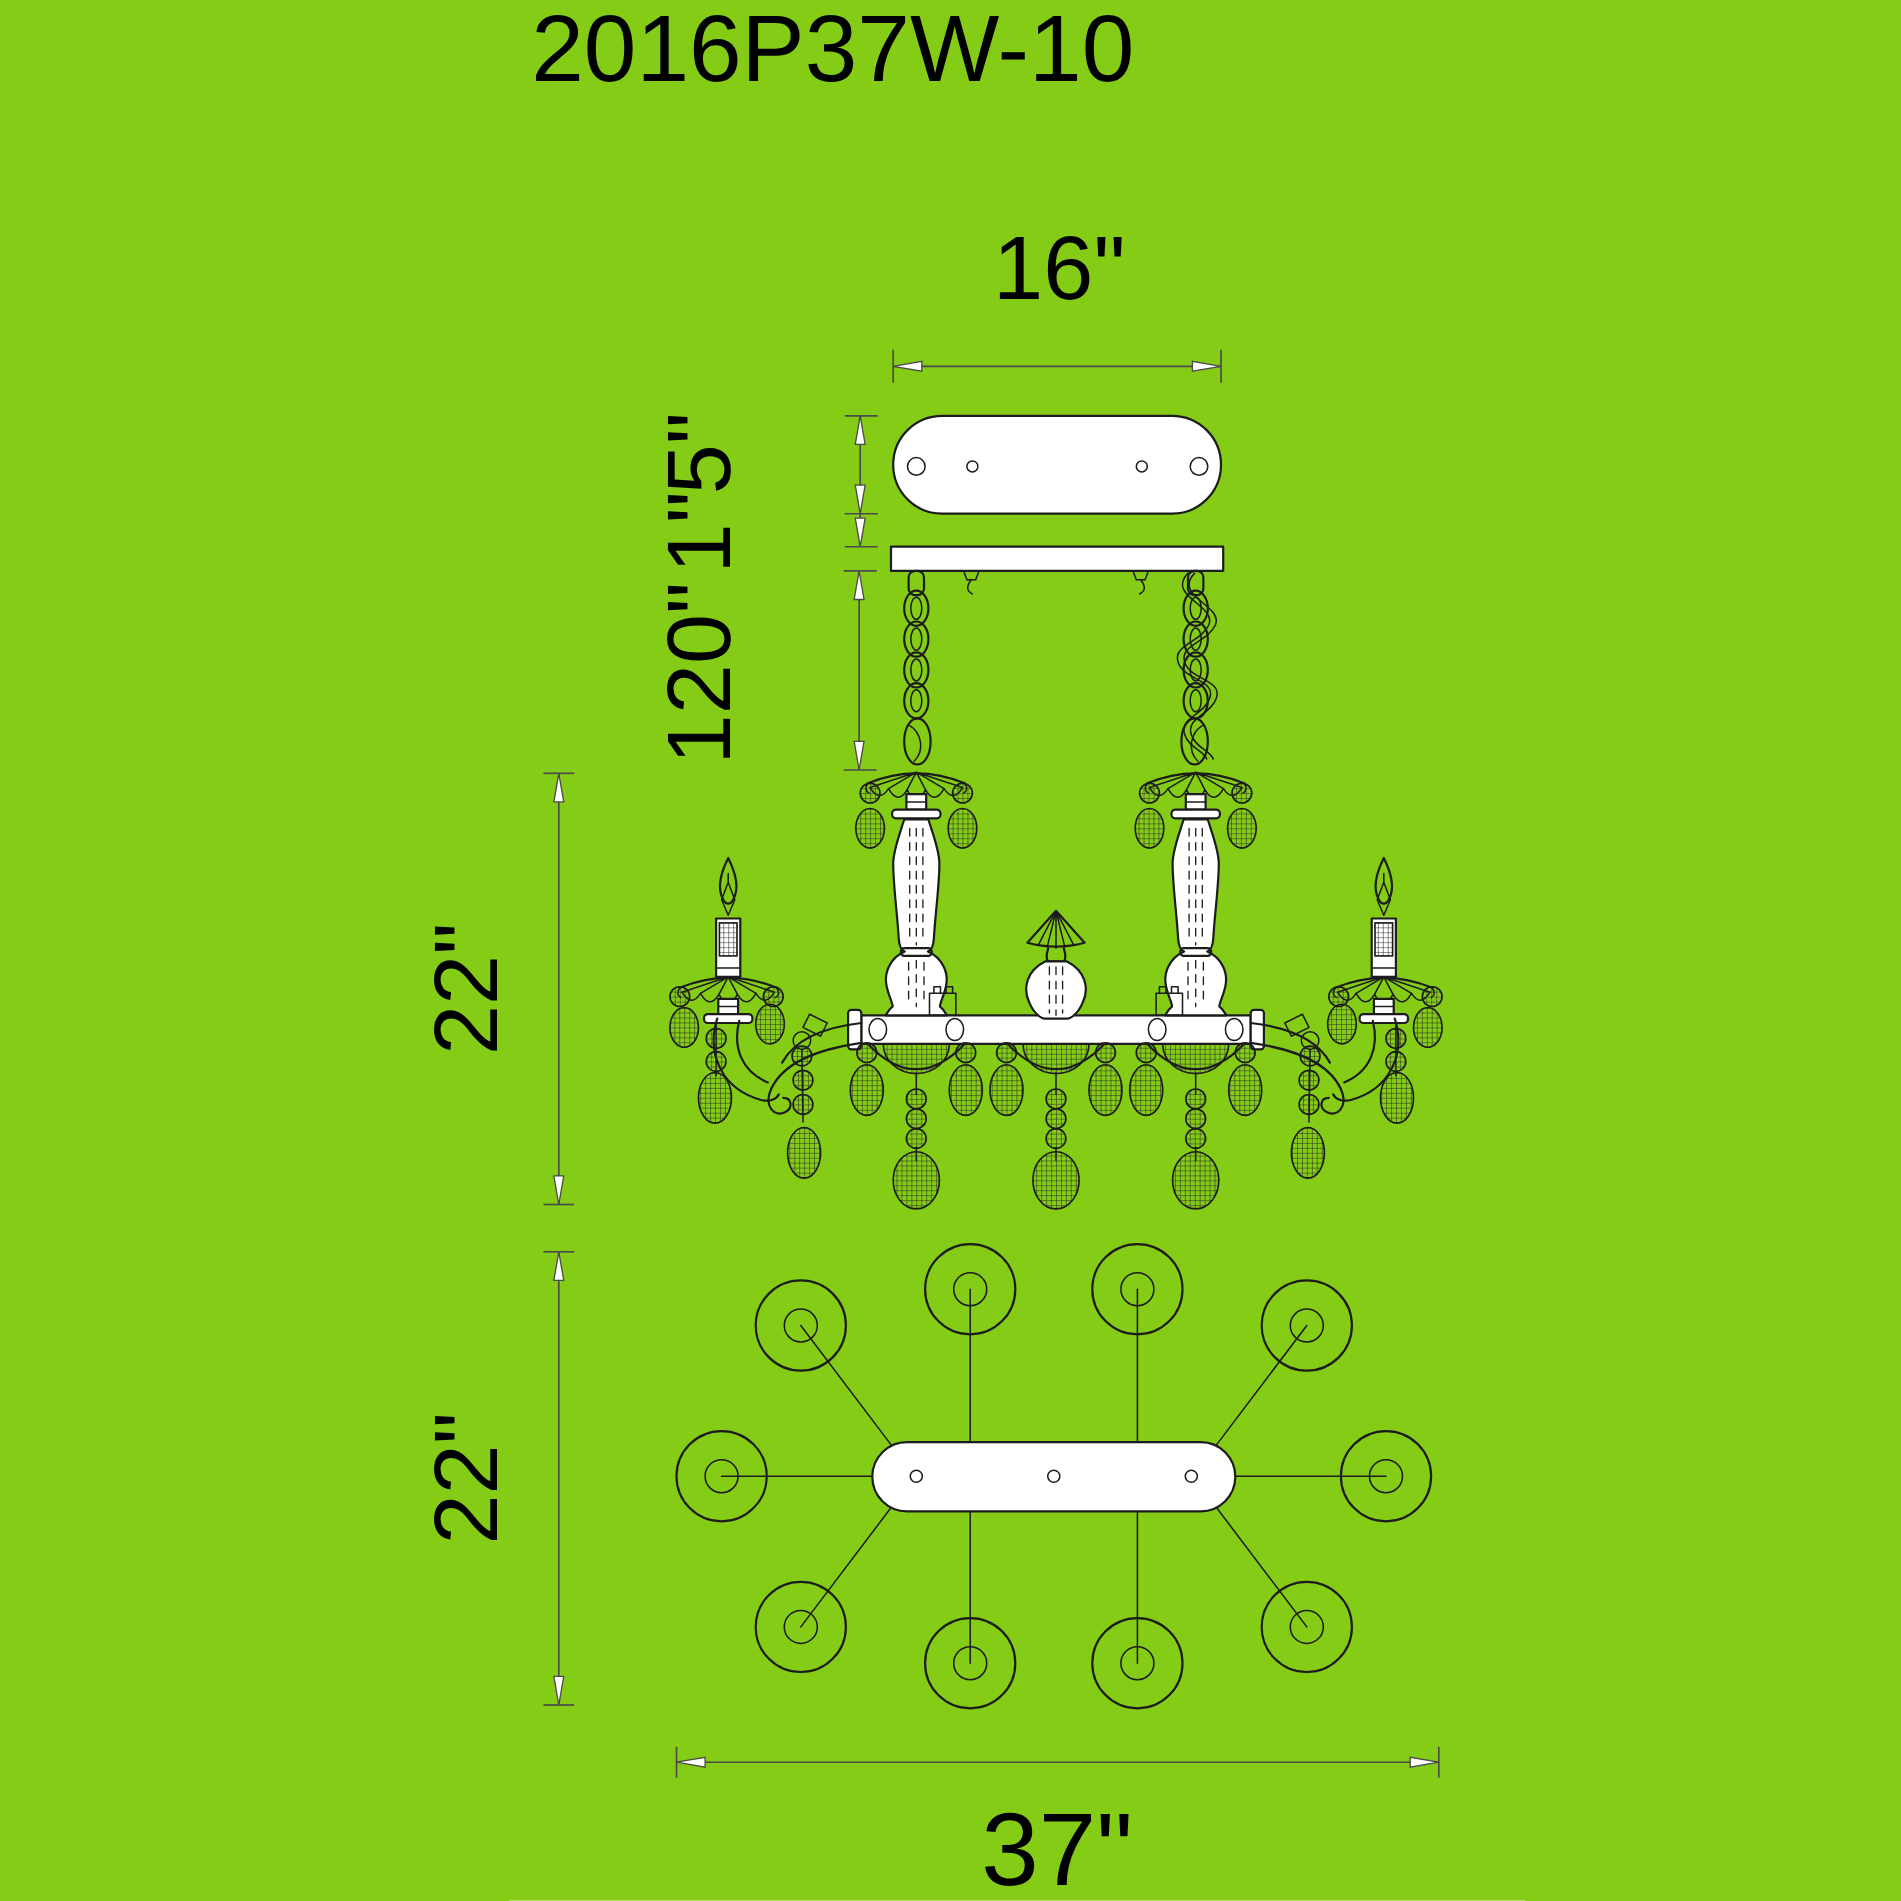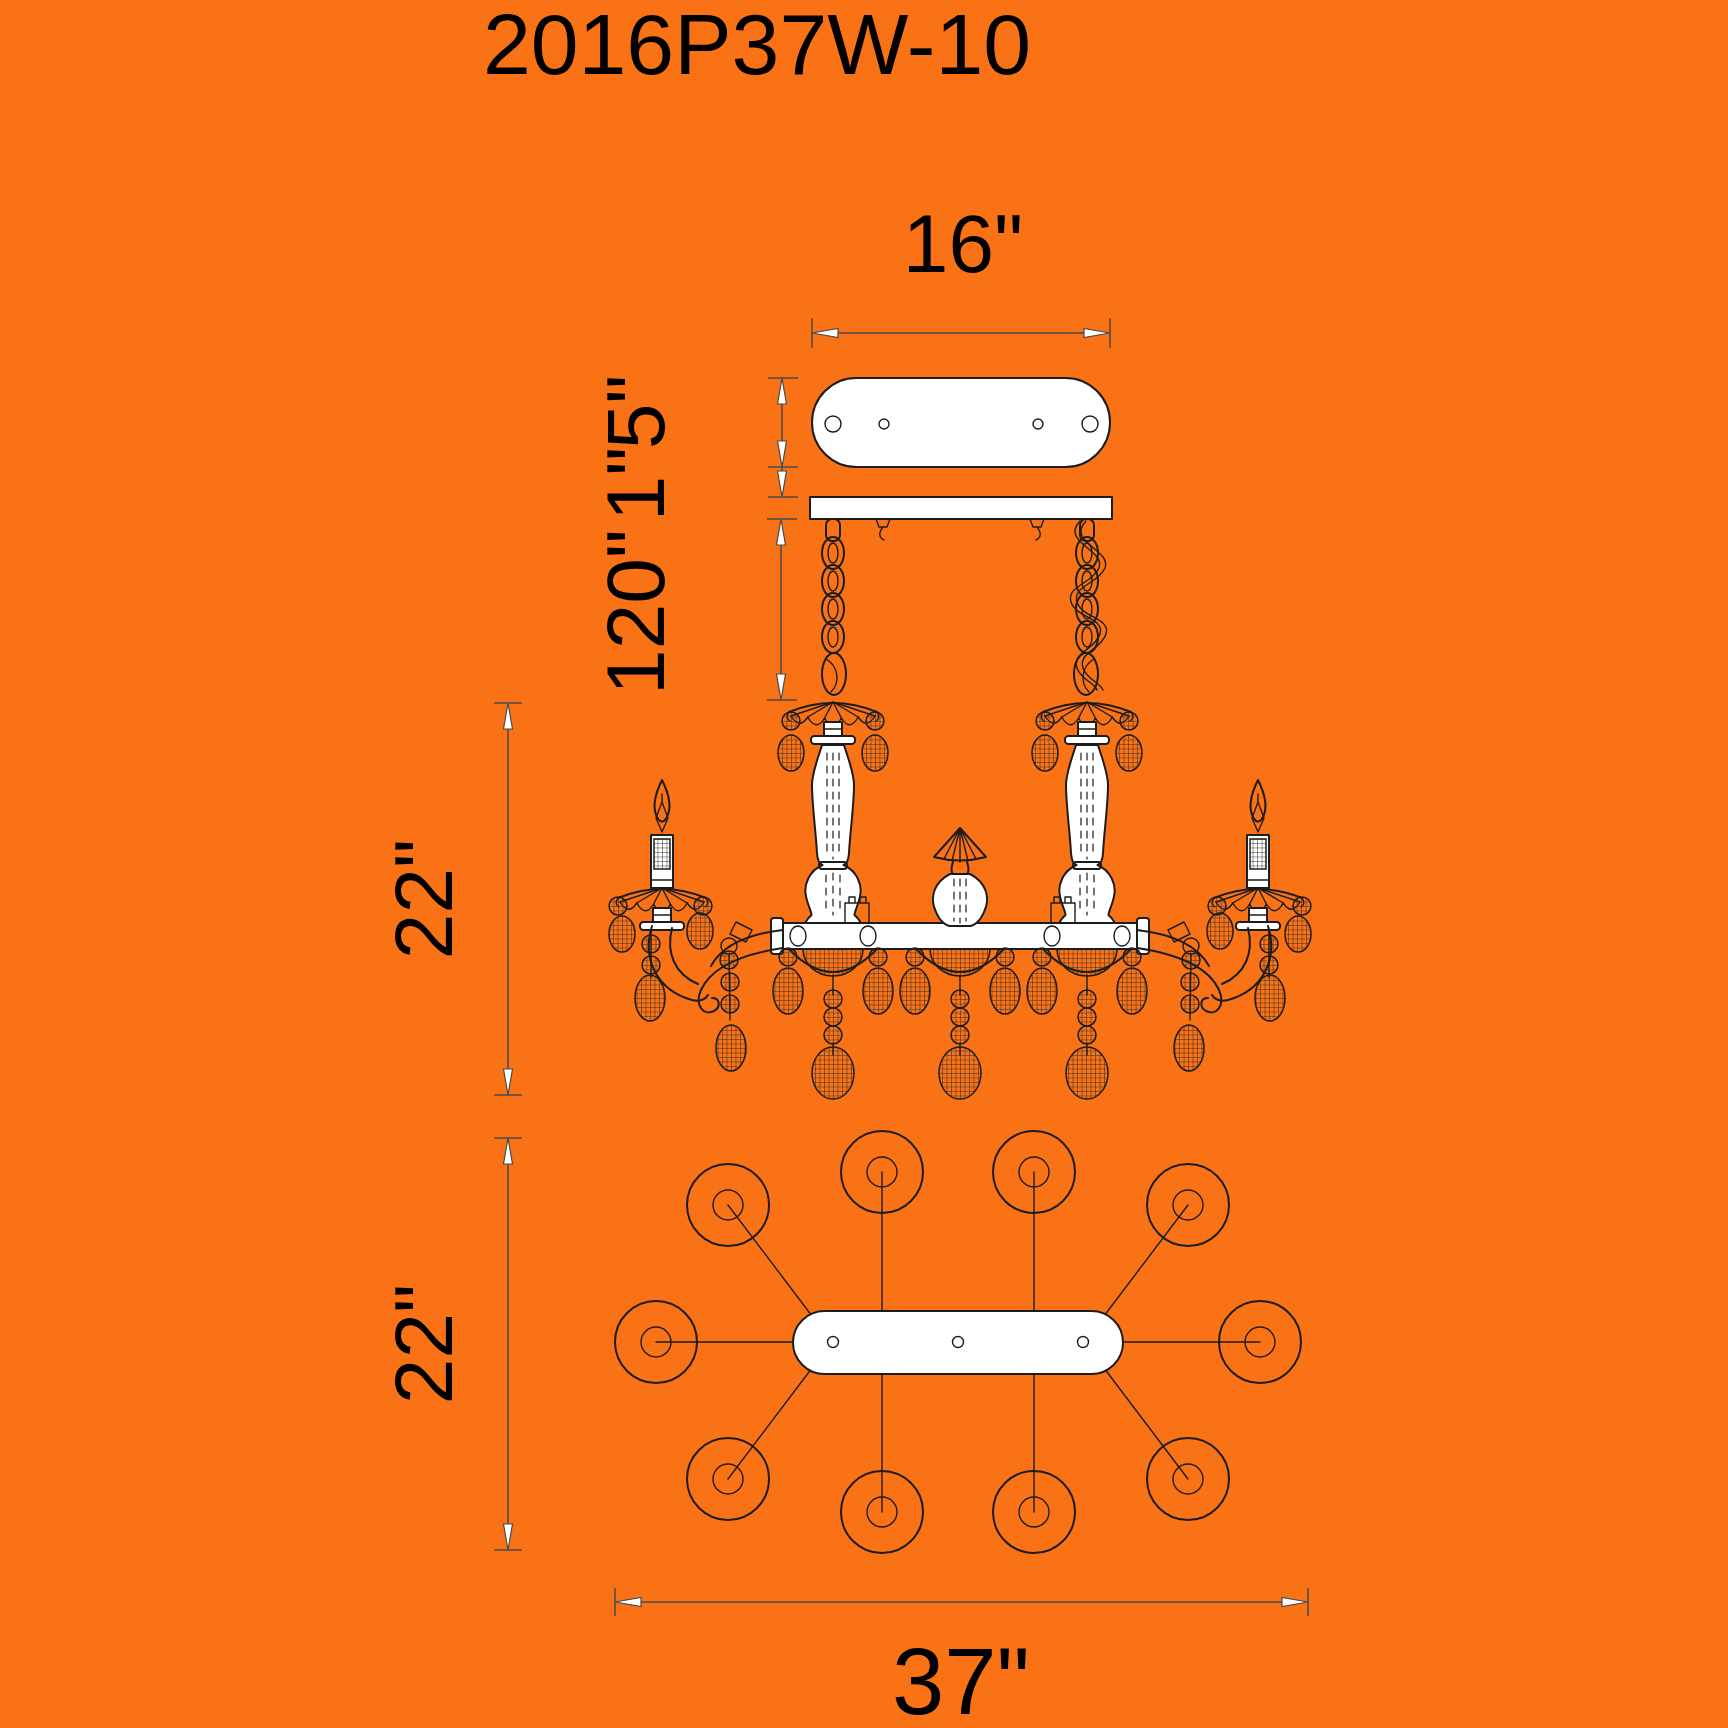--- a/index.html
+++ b/index.html
@@ -1,16 +1,16 @@
 <!DOCTYPE html>
 <html><head>
 <meta charset="utf-8">
 <style>
   html,body{margin:0;padding:0;background:#fff;}
-  .page{width:1728px;height:1728px;position:relative;background:#f97316;overflow:hidden;}
+  .page{width:1728px;height:1728px;position:relative;background:#84cc16;overflow:hidden;}
   svg{display:block;}
   .ink{stroke:#1c1c1c;fill:none;stroke-width:2;stroke-linecap:round;stroke-linejoin:round;}
   .thin{stroke-width:1.4;}
   .fillw{fill:#fff;}
   .hatch{fill:url(#xh);stroke:#1c1c1c;stroke-width:1.5;}
   .dash{stroke-dasharray:7 6;stroke-width:1.2;}
   .dim{stroke:#4a4a4a;stroke-width:1.5;fill:none;}
   .dimhead{fill:#fff;stroke:#4a4a4a;stroke-width:1.2;}
   .lbl{font-family:"Liberation Sans","DejaVu Sans",sans-serif;font-size:82px;fill:#000;text-anchor:middle;}
   .title-lbl{font-size:86px;}

